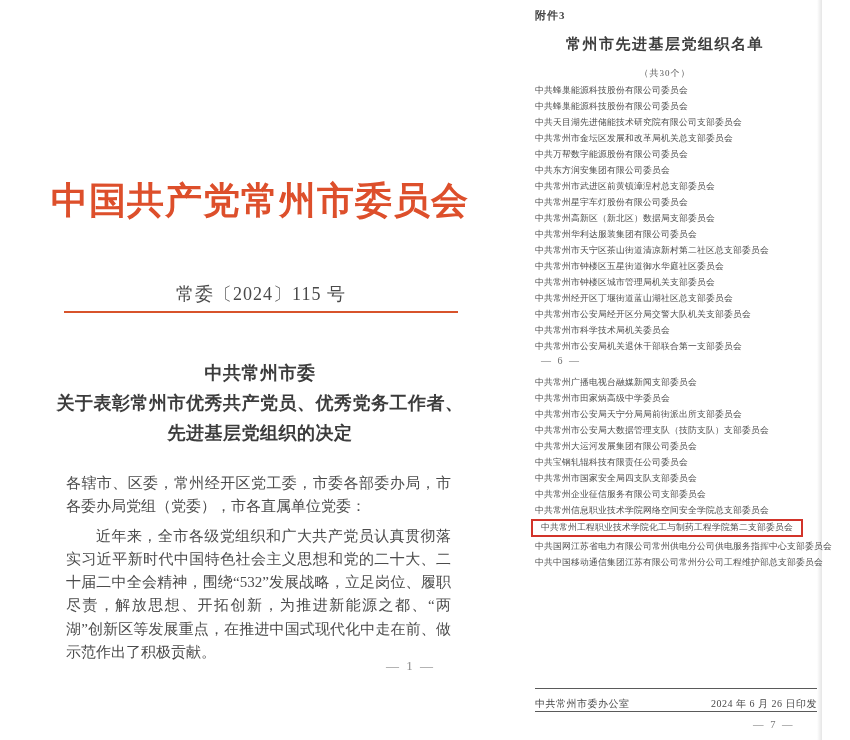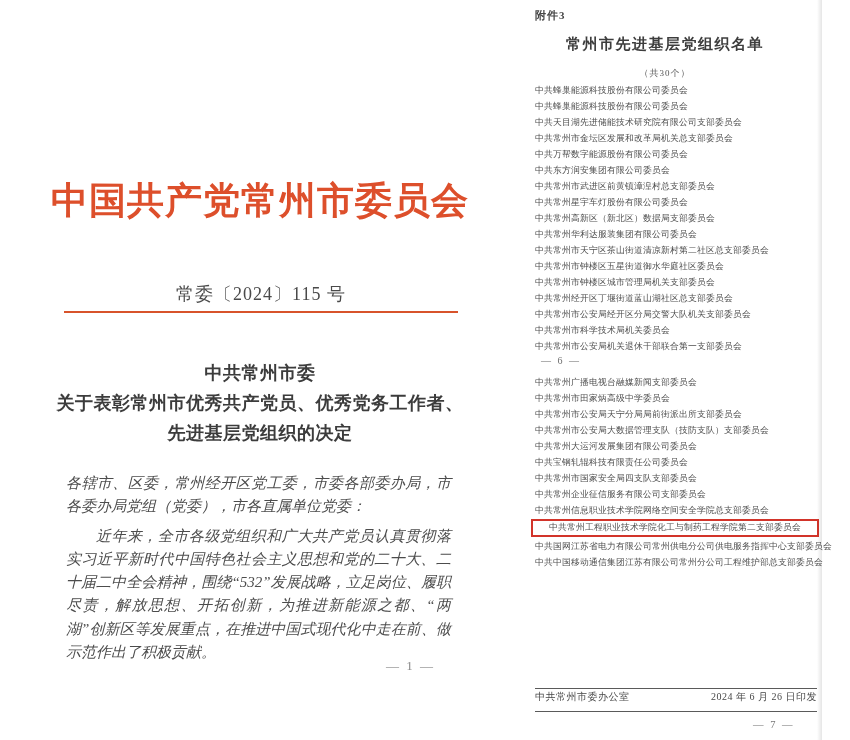--- a/index.html
+++ b/index.html
@@ -28,21 +28,21 @@
   }
   .doc-title{
     position:absolute;left:40px;width:440px;top:358px;margin:0;
     text-align:center;font-size:18px;font-weight:700;color:#3c3c3c;
     line-height:30px;letter-spacing:0.5px;
   }
   .body-text{
     position:absolute;left:66px;width:392px;top:472px;
     font-size:15px;line-height:23.3px;color:#4c4c4c;text-align:justify;
   }
-  .body-text p{margin:0 7px 6px 0;font-style:italic;}
+  .body-text p{margin:0 7px 6px 0;}
   .body-text p.indent{text-indent:2em;}
   .pageno-left{
     position:absolute;left:386px;top:658px;font-size:13px;color:#8a8a8a;letter-spacing:2px;white-space:nowrap;
   }
 
   
   .attach-label{
     position:absolute;left:38px;top:8px;font-size:11px;font-weight:600;color:#454545;letter-spacing:1px;
   }
   .list-title{
@@ -54,32 +54,32 @@
     text-align:center;font-size:9px;color:#555;letter-spacing:1px;margin-top:8px;
   }
   .org-list{position:absolute;left:38px;width:288px;}
   .org-list-1{top:82px;}
   .org-list-2{top:374px;}
   .org-item{
     height:16px;line-height:16px;font-size:8.8px;color:#4e4e4e;
     white-space:nowrap;letter-spacing:0.2px;
   }
   .org-item.highlight{
-    width:fit-content;height:14px;line-height:13px;margin:1px 0 1px -4px;padding:0 16px;
+    width:fit-content;height:14px;line-height:13px;margin:1px 0 1px -4px;padding:0 8px;
     border:2px solid var(--highlight-red,#d2342a);
   }
   .page-marker{
     position:absolute;left:44px;top:355px;font-size:10px;color:#6e6e6e;letter-spacing:2px;
   }
   .footer-rule{position:absolute;left:38px;width:282px;height:1px;background:#5a5a5a;}
   .footer-rule.top{top:688px;}
   .footer-rule.bottom{top:711px;}
   .footer-row{
     position:absolute;left:38px;width:282px;top:690px;height:21px;
-    display:flex;justify-content:space-between;align-items:flex-start;
+    display:flex;justify-content:space-between;align-items:flex-end;
     font-size:10px;color:#474747;letter-spacing:0.5px;
   }
   .pageno-right{
     position:absolute;left:256px;top:719px;font-size:10.5px;color:#777;letter-spacing:2px;white-space:nowrap;
   }
   .scan-edge{
     position:absolute;right:0;top:0;width:5px;height:740px;
     background:linear-gradient(to right, rgba(0,0,0,0), rgba(0,0,0,0.10));
   }
 </style>

